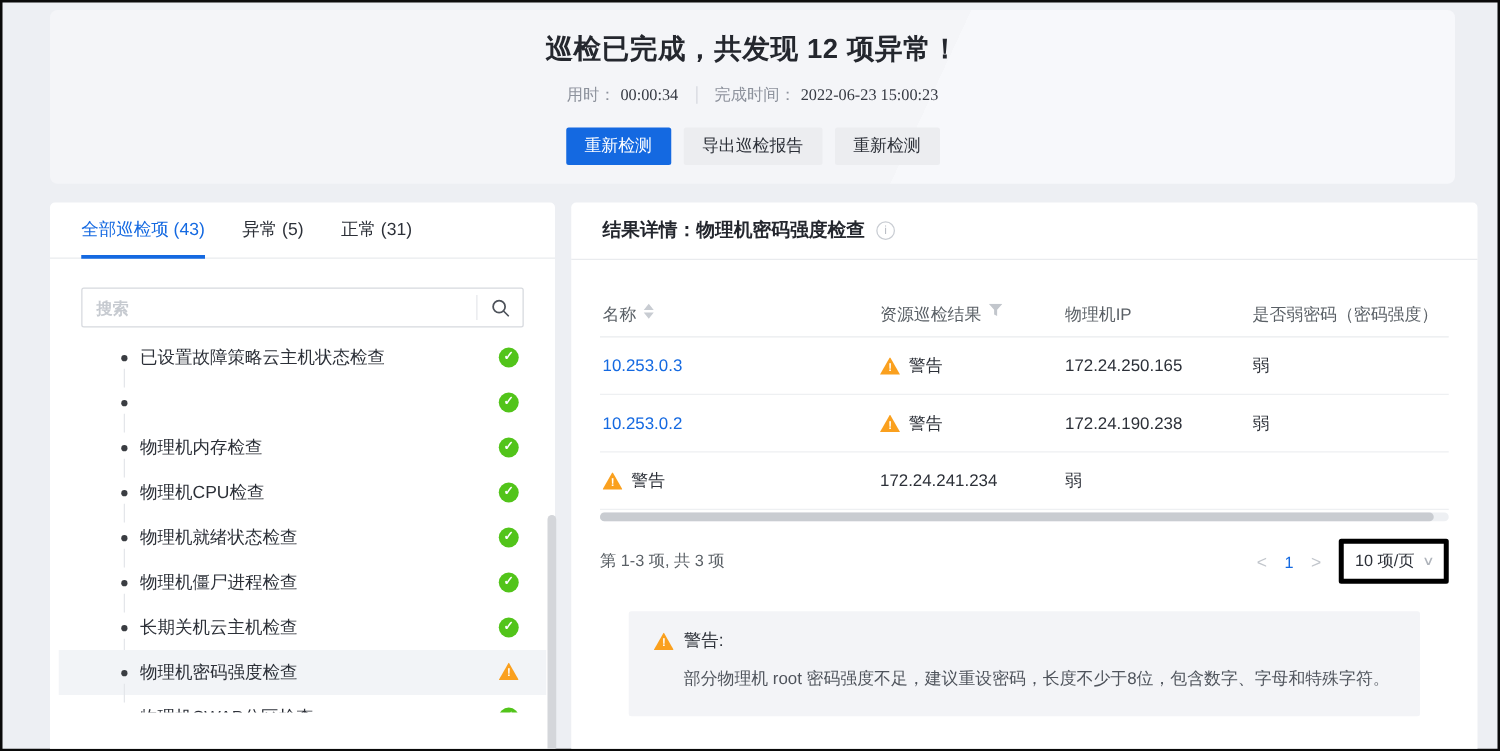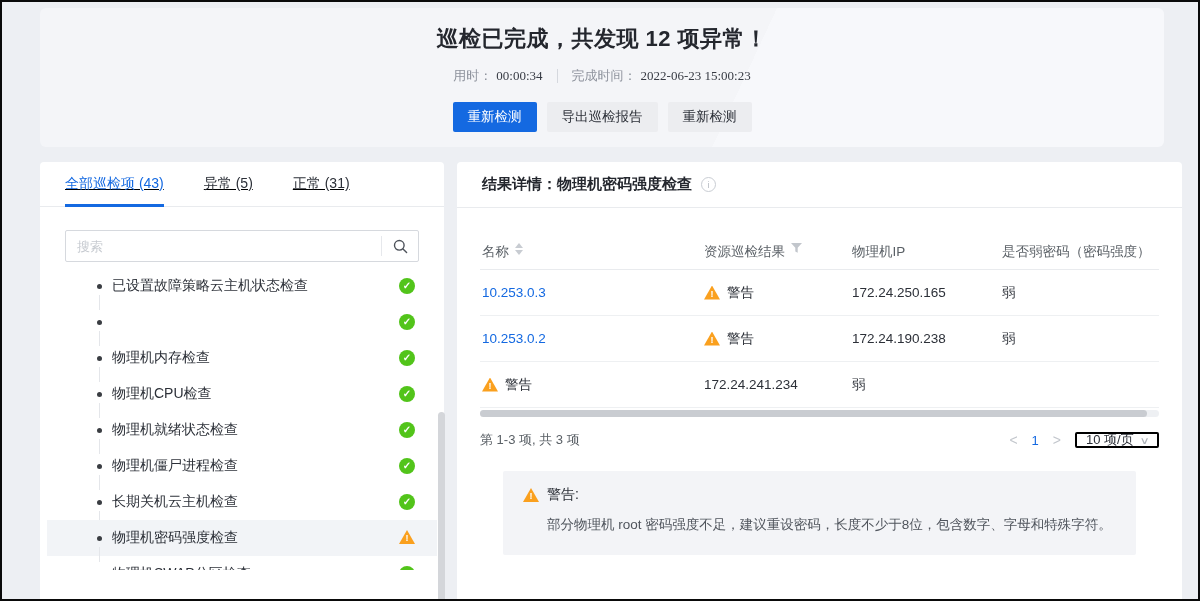--- a/index.html
+++ b/index.html
@@ -25,27 +25,27 @@
   .top-buttons{ margin-top:17px; display:flex; justify-content:center; gap:10px;}
   .btn{ font-family:inherit; font-size:13.5px; height:30px; padding:0 15px; border:none; border-radius:2px; cursor:pointer; line-height:30px;}
   .btn-primary{ background:#1469e1; color:#fff; }
   .btn-default{ background:#ecedf0; color:#2c3038; }
 
   
   .left-panel{
     position:absolute; left:38px; top:160px; width:404px; height:441px;
     background:#fff; border-radius:4px 4px 0 0;
   }
-  .tabs{ display:flex; gap:40px; padding:0 25px; height:45px; align-items:stretch; border-bottom:1px solid #e9ebee;text-decoration:underline;}
+  .tabs{ display:flex; gap:30px; padding:0 25px; height:45px; align-items:stretch; border-bottom:1px solid #e9ebee;}
   .tab{ font-size:14px; color:#2c3038; display:flex; align-items:center; position:relative; cursor:pointer;}
   .tab.active{ color:#1469e1; }
   .tab.active::after{ content:""; position:absolute; left:0; right:0; bottom:-1px; height:3px; background:#1469e1;}
 
   .search-box{ margin:23px 25px 0; height:32px; border:1px solid #d6d9de; border-radius:2px; display:flex; align-items:center; background:#fff;}
-  .search-input{ flex:1; border:none; outline:none; padding:0 11px; font-size:13px; color:#333; font-family:inherit; background:transparent;}
+  .search-input{ flex:1; border:none; outline:none; padding:0 11px; font-size:13px; color:#333; font-family:inherit; background:transparent;font-weight:bold;}
   .search-input::placeholder{ color:#c6cad0; }
   .search-divider{ width:1px; height:20px; background:#e6e8ec; }
   .search-btn{ width:36px; height:100%; display:flex; align-items:center; justify-content:center; cursor:pointer;}
 
   .check-list{ margin-top:6px; position:relative; height:302px; overflow:hidden; padding:0 7px;}
   .check-item{ position:relative; height:36px; display:flex; align-items:center; padding:0 22px 0 65px; cursor:pointer;}
   .check-item.selected{ background:#f2f4f7; }
   .check-item .bullet{ position:absolute; left:50px; top:50%; margin-top:-2.5px; width:5px; height:5px; border-radius:50%; background:#3a3d42;}
   .check-item::after{ content:""; position:absolute; left:52px; top:27px; height:15px; width:1px; background:#e4e6ea;}
   .check-item .label{ font-size:14px; color:#2c3038; white-space:nowrap; overflow:hidden;}
@@ -79,21 +79,21 @@
   .cell-result{ display:flex; align-items:center; gap:7px;}
 
   .h-scroll{ margin-top:2px; height:7px; position:relative;}
   .h-scroll .track{ position:absolute; left:0; right:0; top:0; height:7px; background:#eef0f3; border-radius:4px;}
   .h-scroll .thumb{ position:absolute; left:0; width:667px; top:0; height:7px; background:#c9ccd1; border-radius:4px; cursor:pointer;}
 
   .pagination{ margin-top:14px; display:flex; align-items:center; font-size:13px; color:#5a6066;}
   .pg-right{ margin-left:auto; display:flex; align-items:center; gap:14px;}
   .pg-arrow{ color:#c2c6cc; font-size:14px; cursor:pointer; line-height:1;}
   .pg-num{ color:#1469e1; cursor:pointer;}
-  .page-size{ border:2px solid #000000; border-radius:2px; height:16px; display:flex; align-items:center; gap:7px; padding:0 9px; color:#2c3038; cursor:pointer; background:#fff;}
+  .page-size{ border:4px solid #000000; border-radius:2px; height:36px; display:flex; align-items:center; gap:7px; padding:0 9px; color:#2c3038; cursor:pointer; background:#fff;}
   .page-size .caret{ color:#aeb3ba; font-size:10px; transform:scaleX(1.4);}
 
   .warn-box{ margin:22px 23px 0; background:#f3f4f7; border-radius:2px; padding:15px 20px; height:84px;}
   .warn-box .line1{ display:flex; align-items:center; gap:8px; font-size:14px; color:#2c3038;}
   .warn-box .line2{ margin:11px 0 0 24px; font-size:13.5px; color:#4f545c; line-height:1.5;}
 </style>
 </head>
 <body>
 
 <div class="frame">

